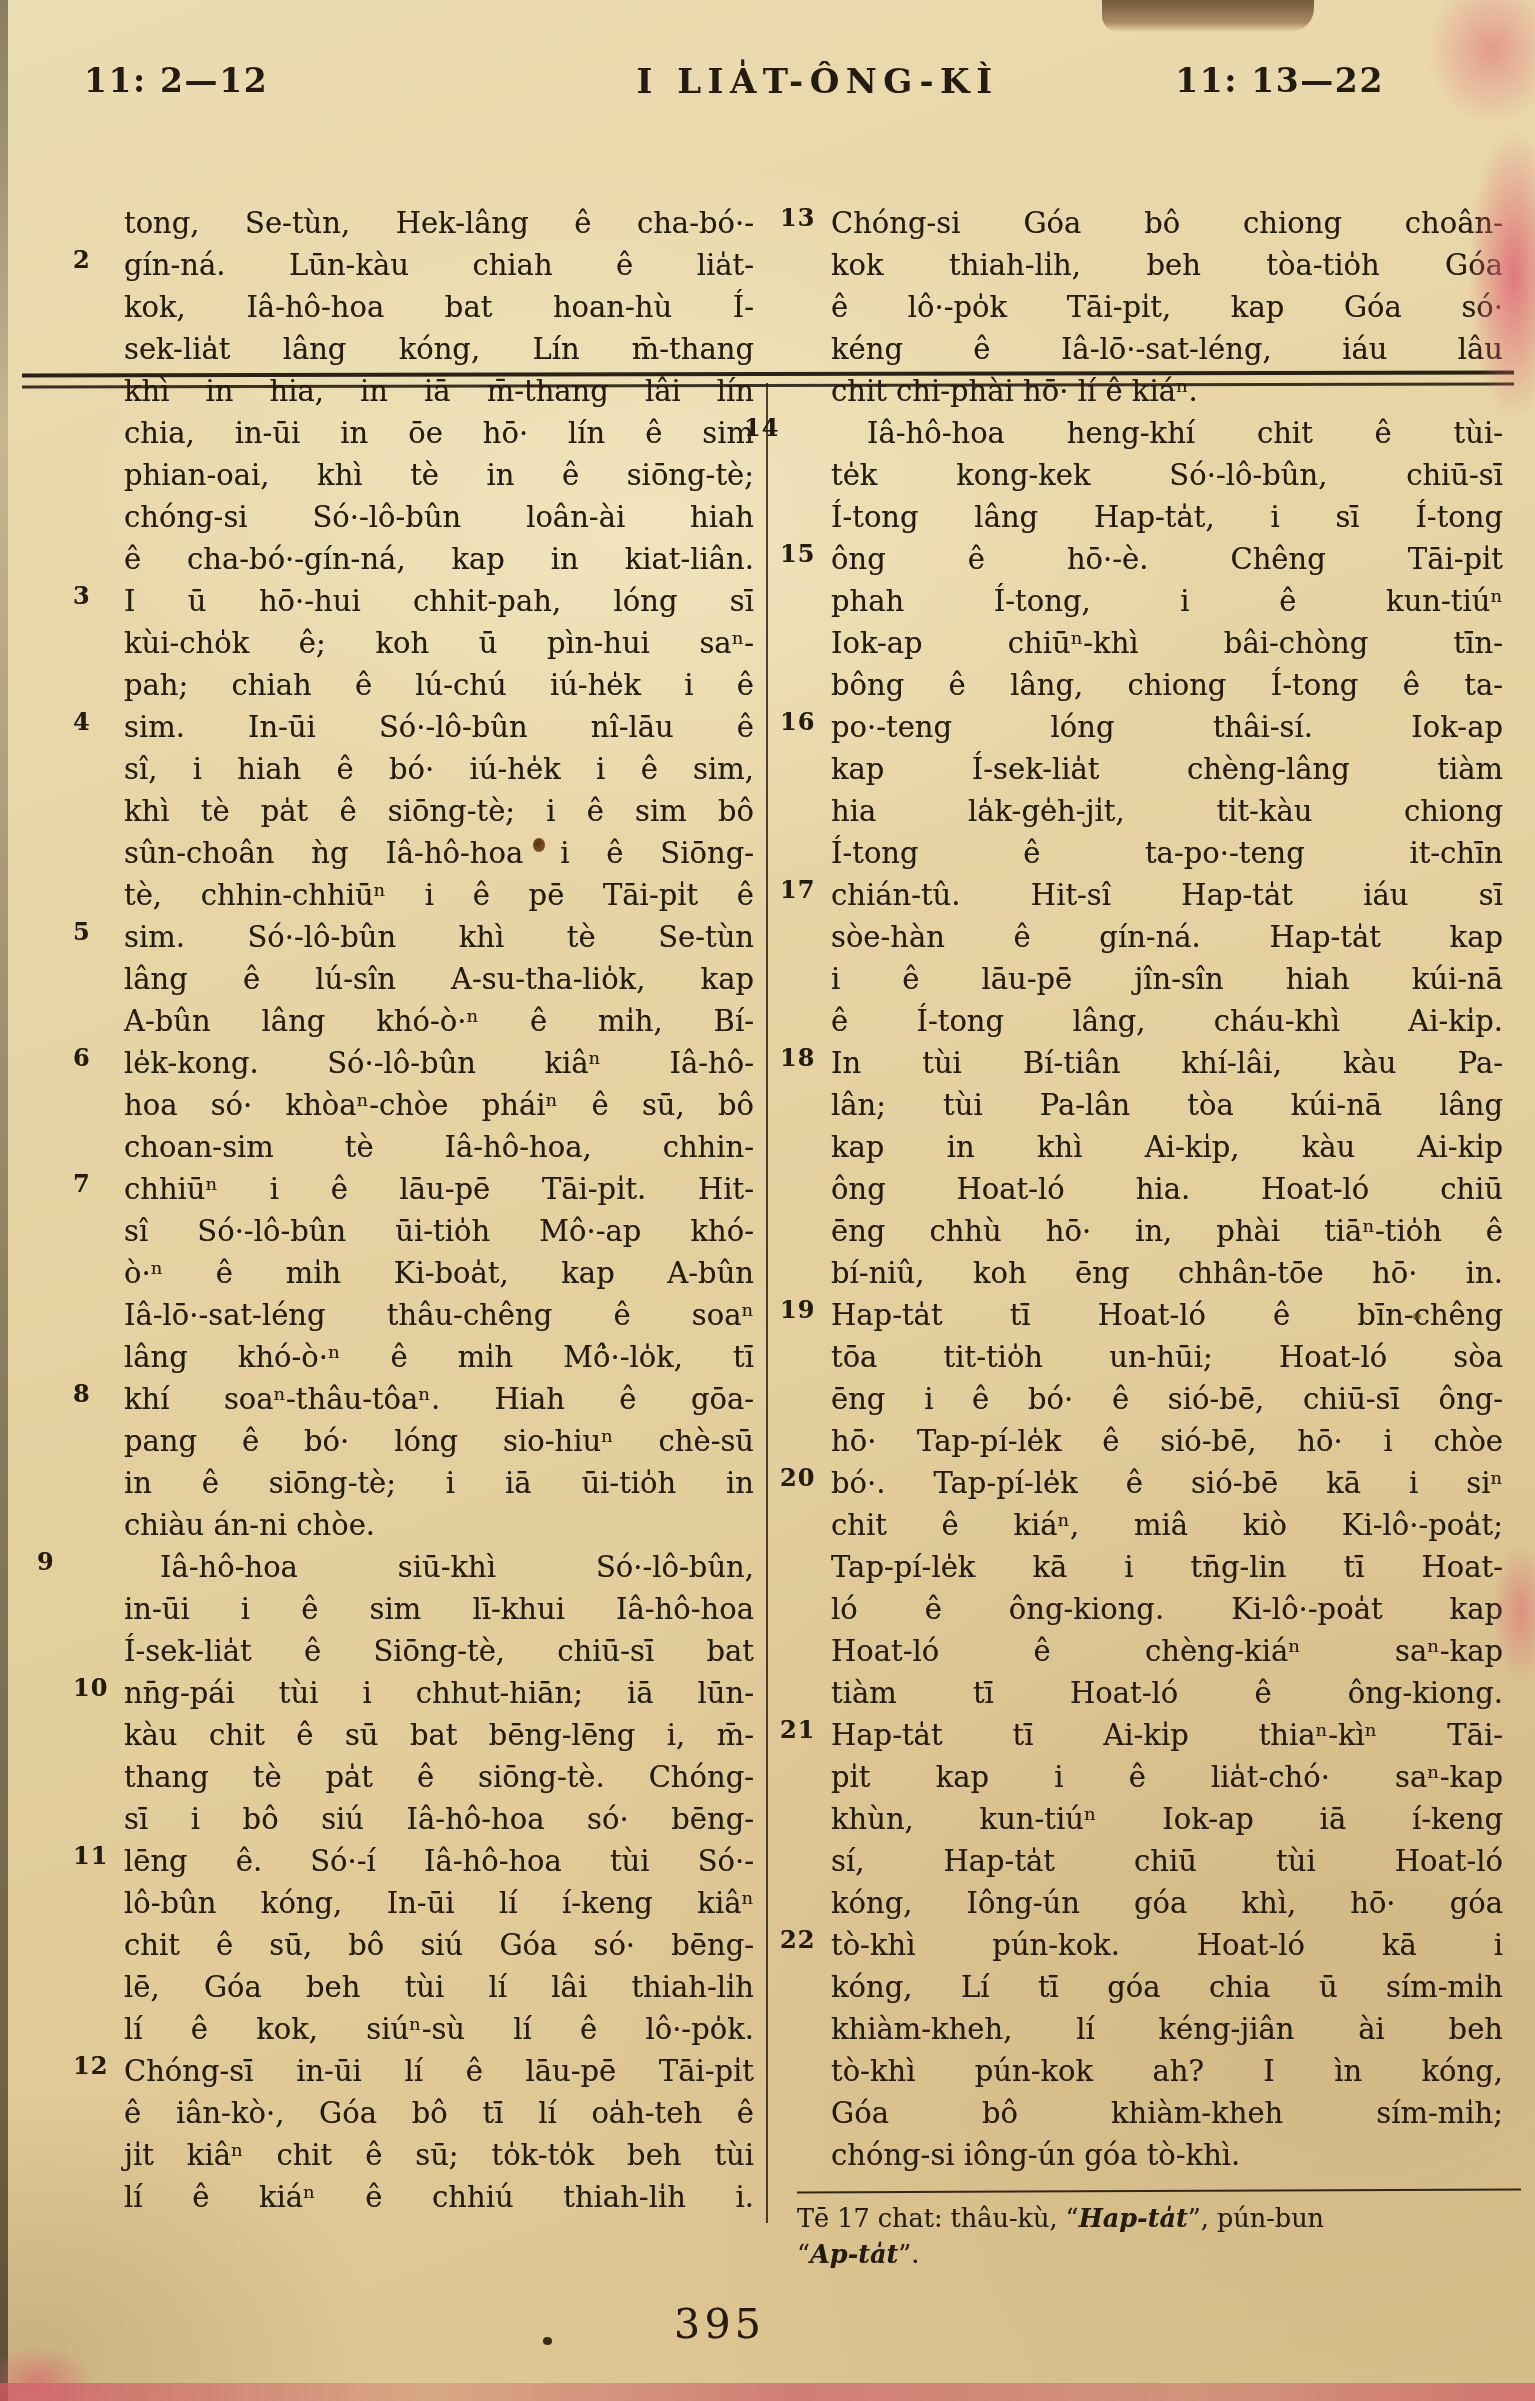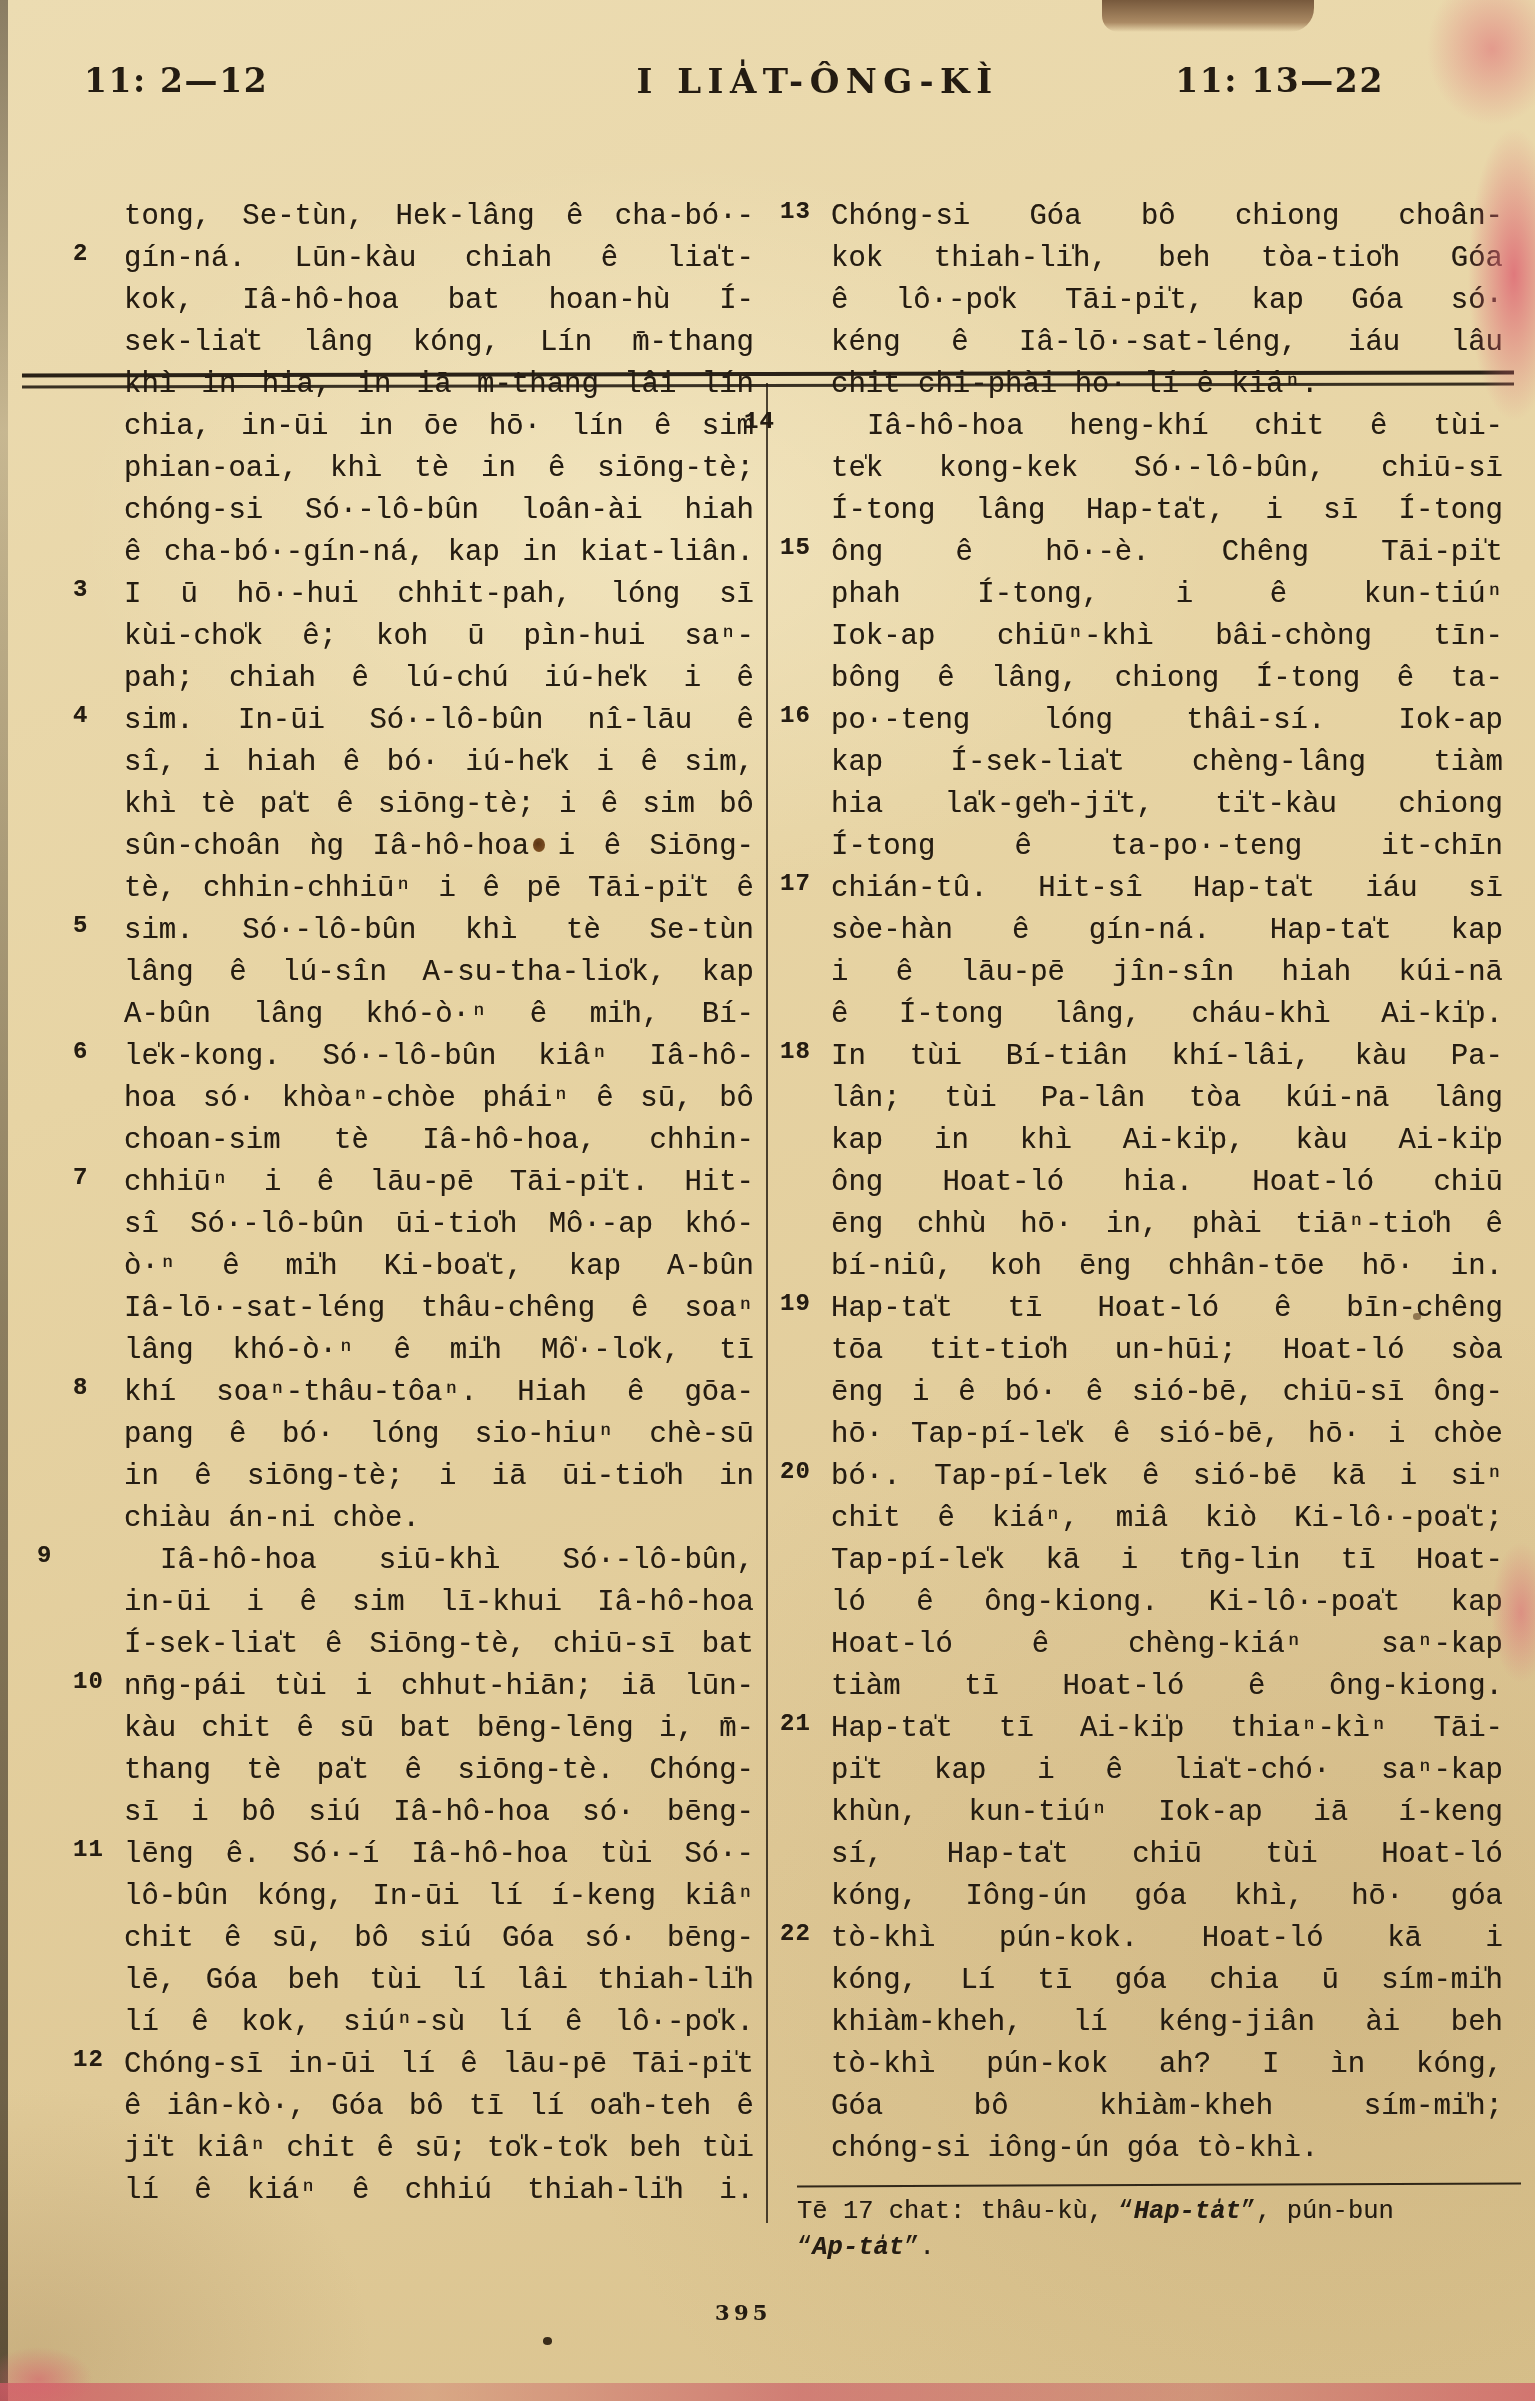--- a/index.html
+++ b/index.html
@@ -15,36 +15,36 @@
   .hdr{position:absolute;top:61px;font-size:33px;font-weight:bold;letter-spacing:1.6px;white-space:nowrap;}
   .hdr-left{left:84px;}
   .hdr-right{right:151px;}
   .title{left:50%;transform:translateX(-50%) translateX(50px);letter-spacing:6.5px;font-size:34px;}
   .rule{
     position:absolute;left:22px;top:372px;width:1492px;height:7.6px;
     border-top:4.3px solid rgba(25,18,10,.92); border-bottom:3.3px solid rgba(25,18,10,.85);
     transform:rotate(-0.12deg);
   }
   .divider{position:absolute;left:766px;top:383px;width:1.6px;height:1840px;background:rgba(35,26,16,.8);}
-  .col{position:absolute;top:196px;line-height:42px;font-size:29px;font-family:Liberation Mono, monospace;}
+  .col{position:absolute;top:202px;line-height:42px;font-size:29px;}
   .col-left{left:124px;width:630px;}
   .col-right{left:831px;width:672px;}
   .line{position:relative;height:42px;text-align:justify;text-align-last:justify;white-space:normal;
         text-shadow:0 0 0.5px rgba(35,24,12,.45);}
   .line.end{text-align-last:left;}
   .line.indent{padding-left:36px;}
   .verse{position:absolute;left:-51px;top:4.3px;width:46px;font-size:24px;font-weight:bold;
          line-height:1;letter-spacing:1.1px;text-align:left;text-align-last:left;}
   .line.indent .verse{left:-87px;}
   .footnote{margin-top:14px;margin-left:-34px;width:717px;}
   .fn-rule{border-top:2.7px solid rgba(30,22,12,.9);width:101%;transform:rotate(-0.25deg);margin-bottom:7.6px;}
   .fn-line{font-size:25.5px;line-height:36px;text-shadow:0 0 0.5px rgba(35,24,12,.4);}
   .fn-line .it{font-style:italic;font-weight:bold;}
-  .pageno{position:absolute;left:715px;top:2300px;font-size:21px;letter-spacing:4.3px;
-          text-shadow:0 0 0.5px rgba(35,24,12,.4);font-weight:bold;}
+  .pageno{position:absolute;left:674px;top:2300px;font-size:41px;letter-spacing:4.3px;
+          text-shadow:0 0 0.5px rgba(35,24,12,.4);}
   
   .edge-left{position:absolute;left:0;top:0;width:7.6px;height:100%;
     background:linear-gradient(180deg, rgba(40,30,20,.5), rgba(40,30,20,.18) 18%, rgba(30,22,14,.45) 55%, rgba(25,18,10,.62));}
   .tear{position:absolute;left:1102px;top:0;width:212px;height:31.5px;
     background:linear-gradient(180deg,#6d4e33,#a5835d 70%, rgba(165,131,93,0));
     border-radius:0 0 24px 16.3px;opacity:.92;}
   .stain-tr{position:absolute;right:-25px;top:128px;width:92px;height:293px;
     background:radial-gradient(closest-side, rgba(222,104,116,.85), rgba(222,104,116,0));}
   .stain-corner{position:absolute;right:-22px;top:-27px;width:130px;height:152px;
     background:radial-gradient(closest-side, rgba(222,104,116,.55), rgba(222,104,116,0));}

